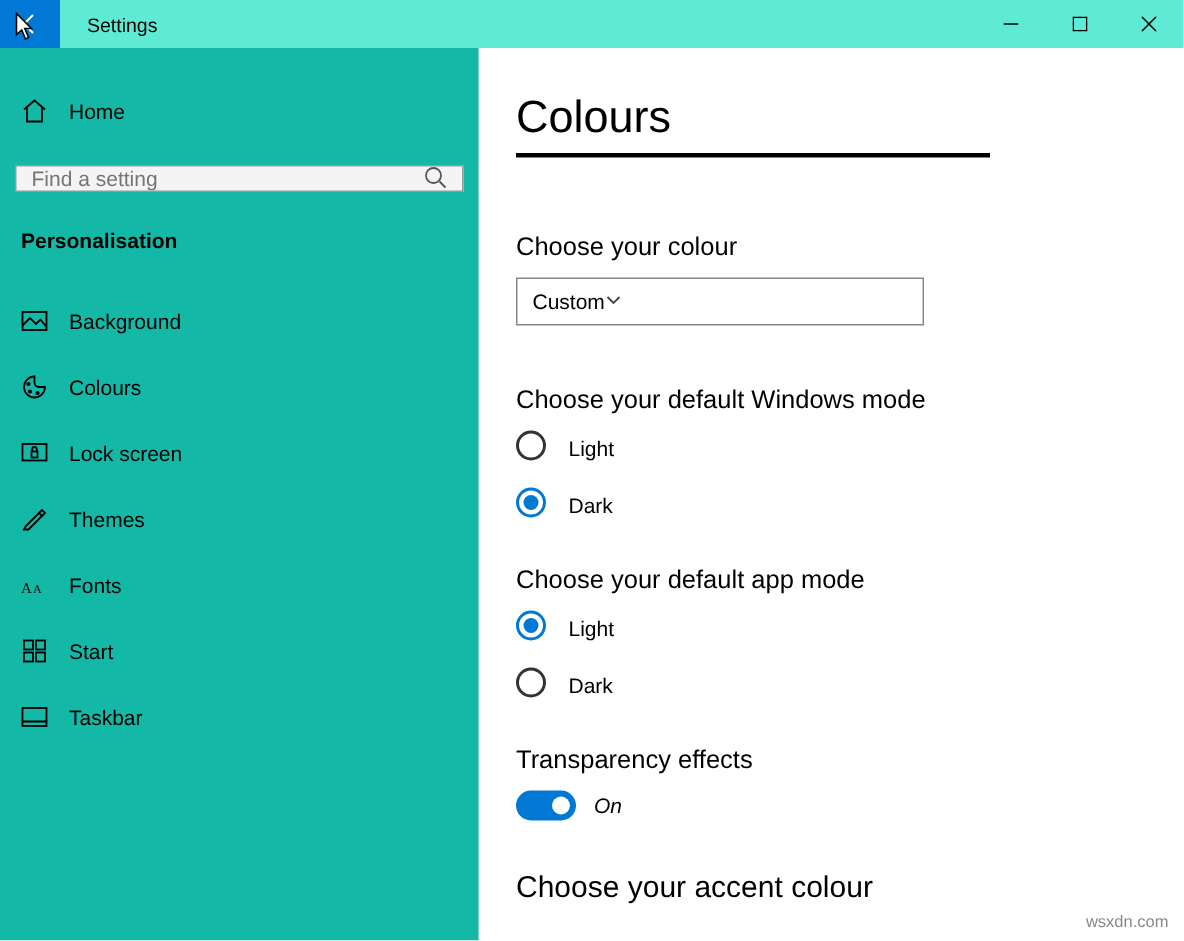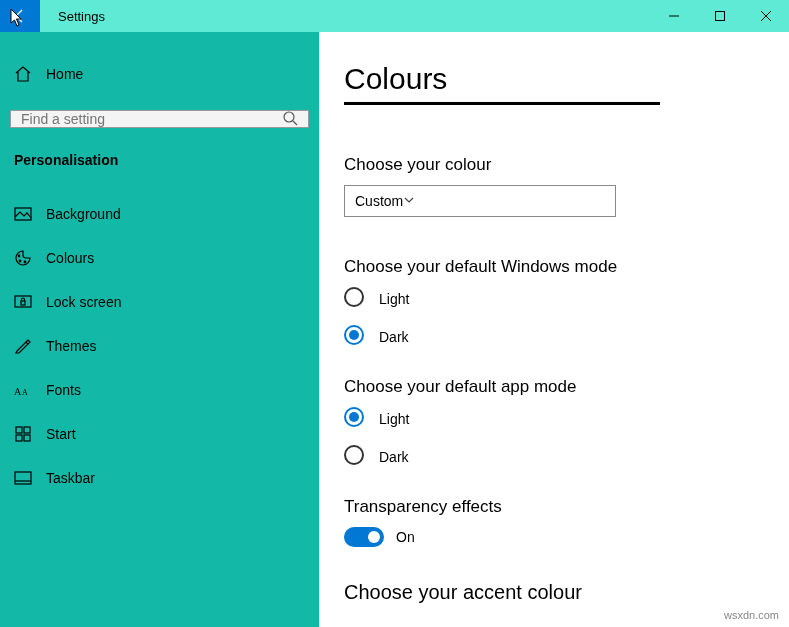--- a/index.html
+++ b/index.html
@@ -151,20 +151,21 @@
       width: 10px;
       height: 10px;
       border-radius: 50%;
       background: #0078d4;
     }
     .group { margin-bottom: 32px; }
     .toggle-row {
       display: flex;
       align-items: center;
       gap: 12px;
+      font-style: italic;
     }
     .toggle {
       width: 40px;
       height: 20px;
       border-radius: 10px;
       background: #0078d4;
       position: relative;
     }
     .toggle::after {
       content: "";

